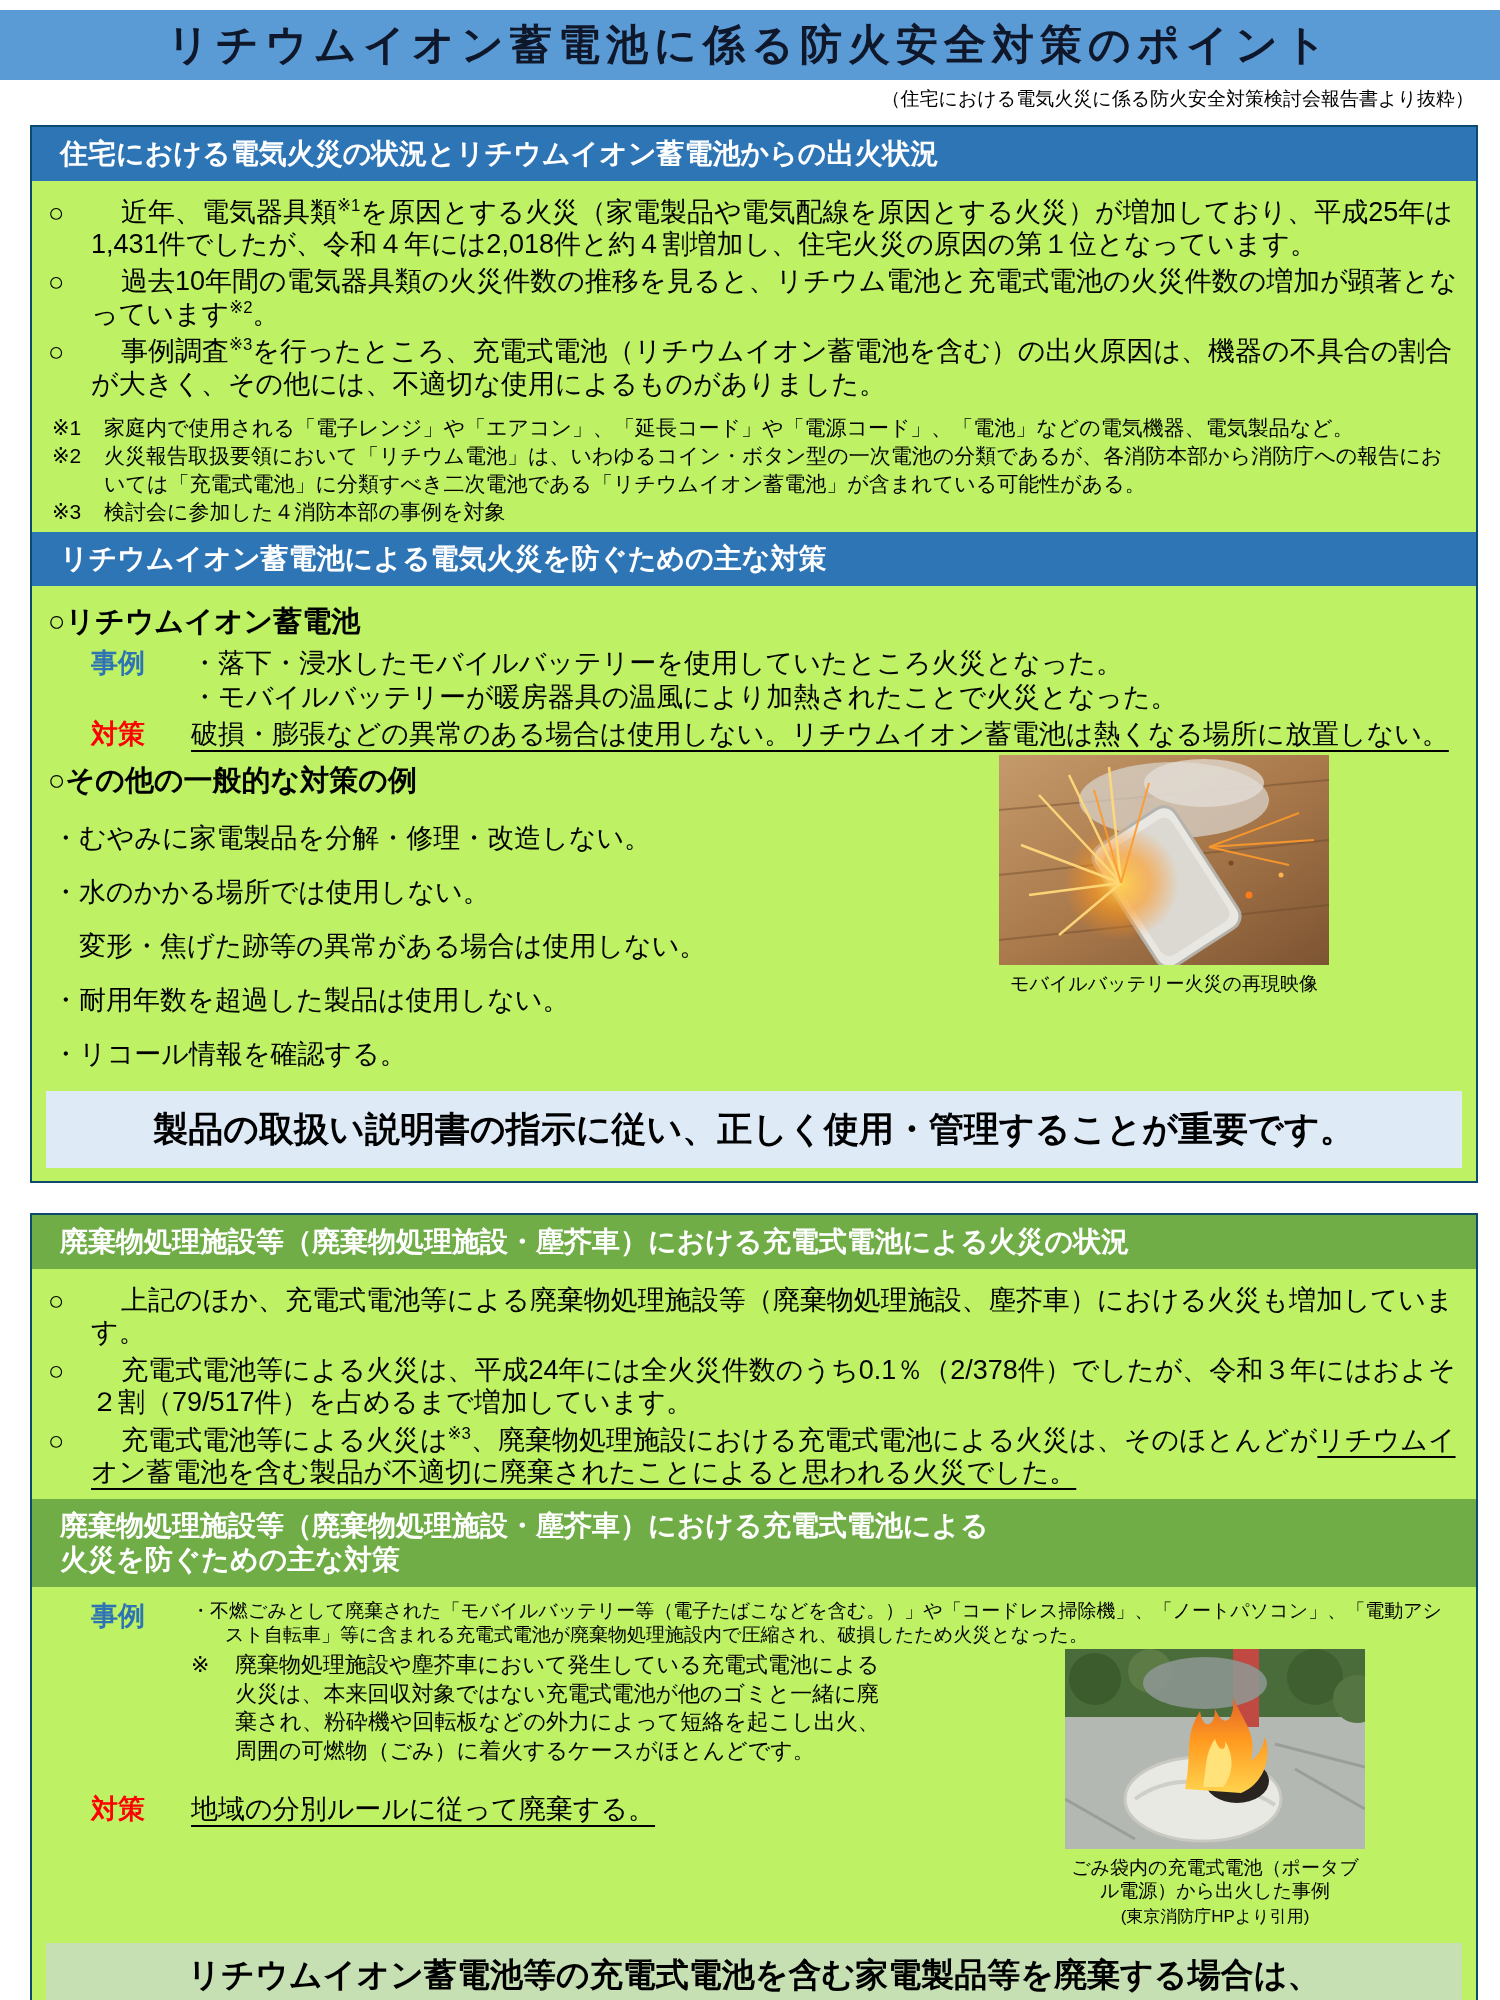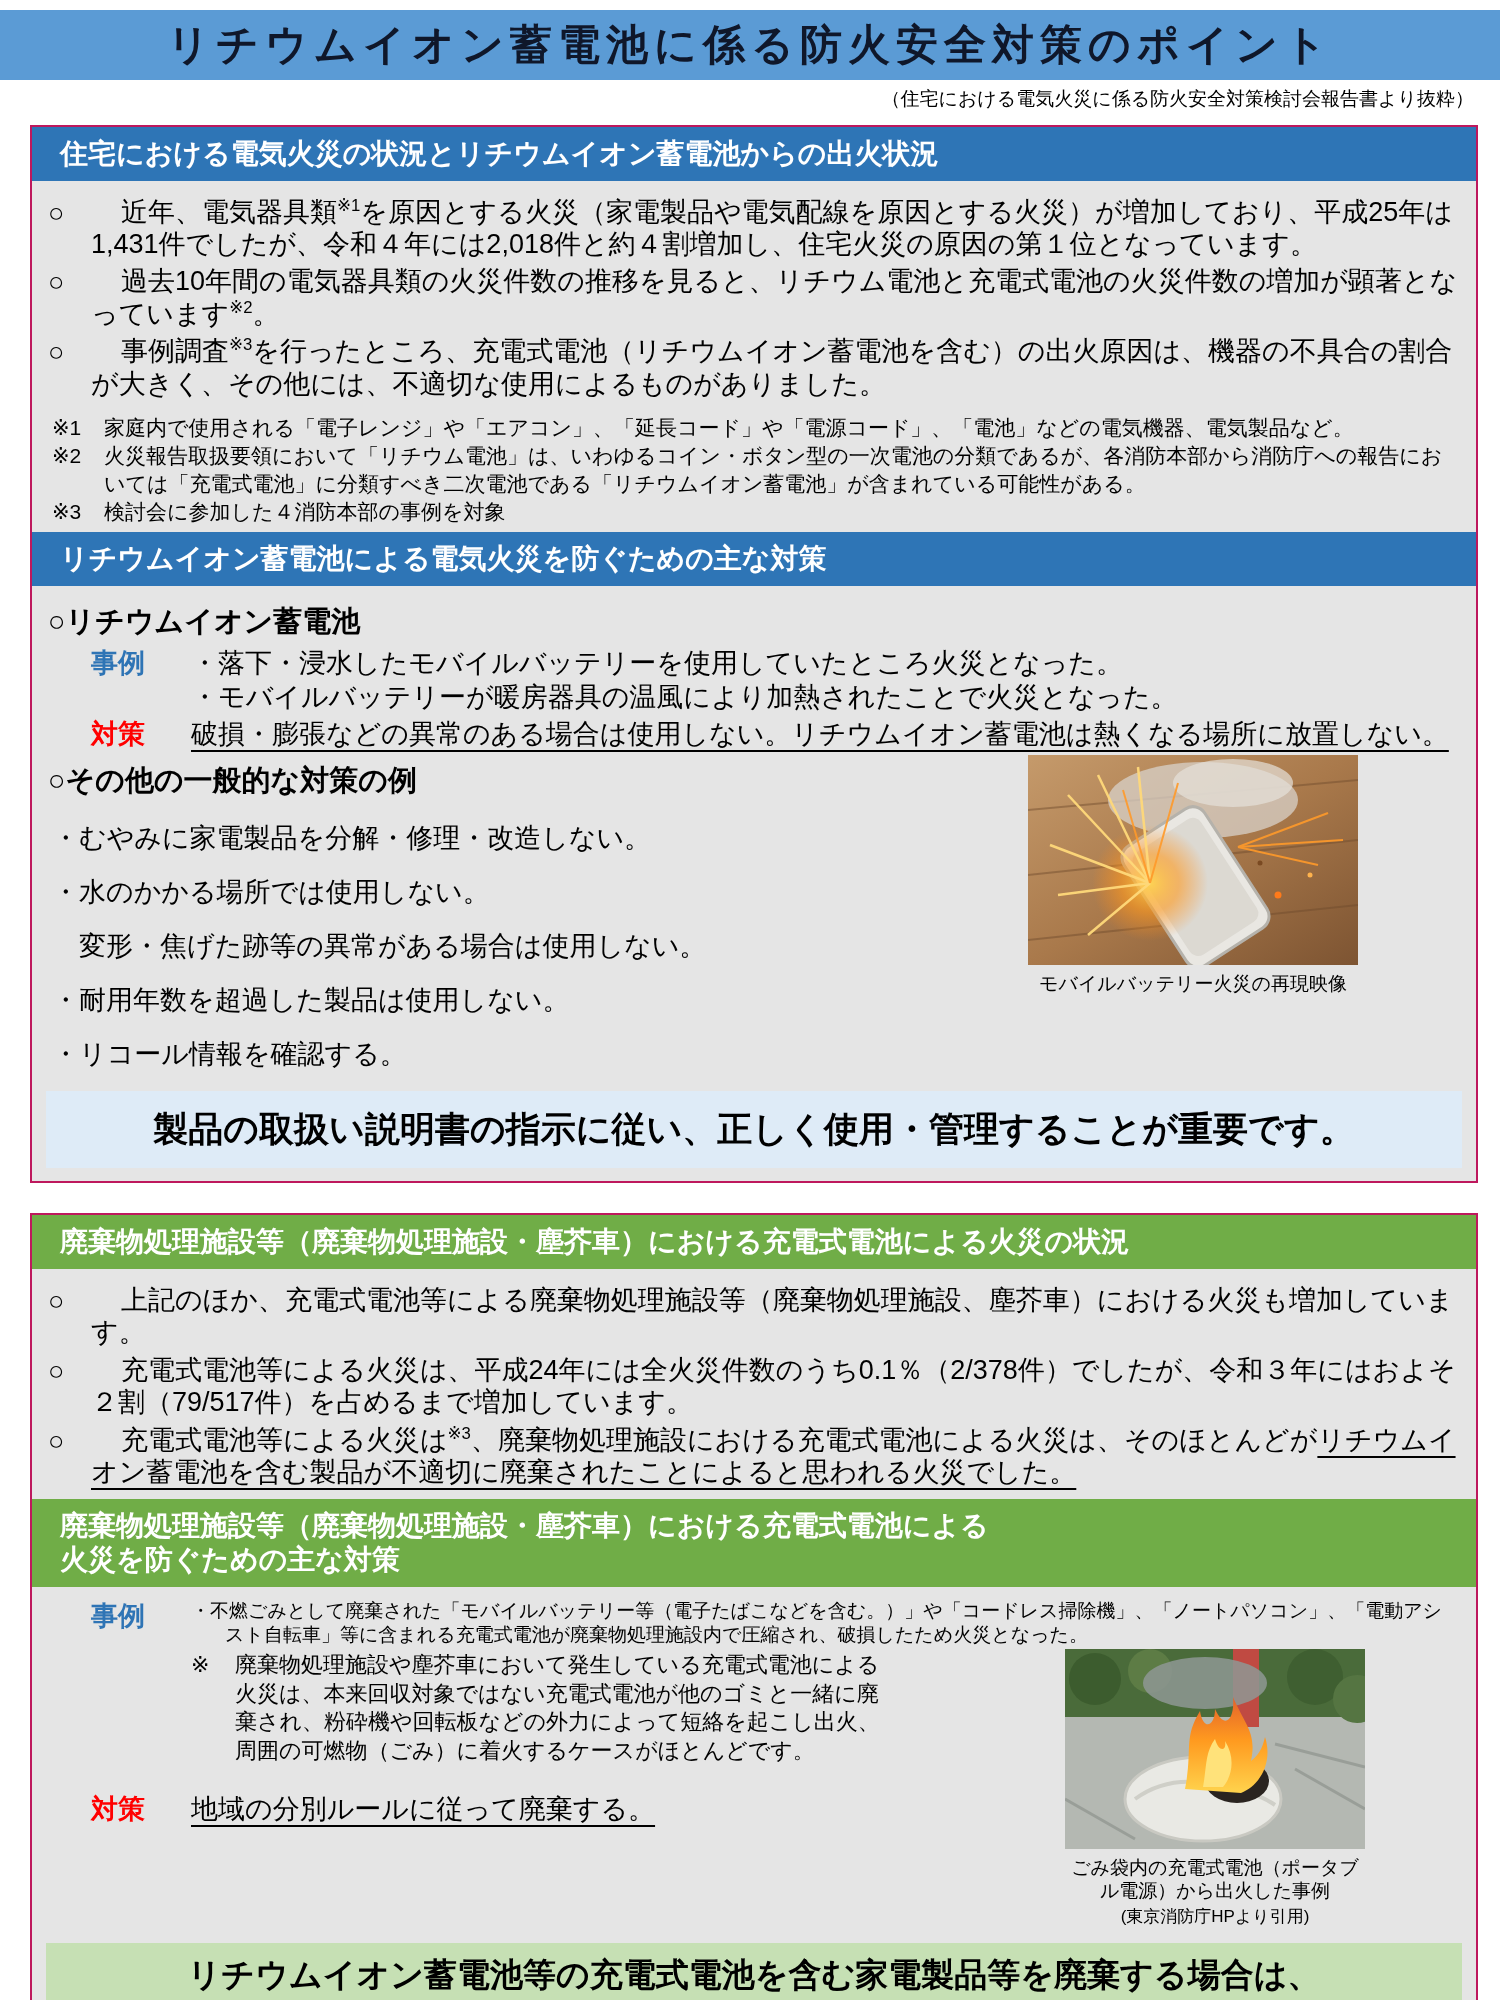--- a/index.html
+++ b/index.html
@@ -9,21 +9,21 @@
     background:#ffffff; color:#000;
     font-family:"Liberation Sans","DejaVu Sans",sans-serif;
   }
   
   .banner { margin-top:10px; height:70px; background:#5B9BD5;
     display:flex; align-items:center; justify-content:center; }
   .banner .title { color:#0f172a; font-size:42px; font-weight:bold; letter-spacing:6px; }
   .subtitle { text-align:right; padding-right:26px; font-size:19px; margin-top:6px; }
 
   
-  .outer { margin:13px 22px 0 30px; border:2px solid #be185d; background:#e5e5e5; }
+  .outer { margin:13px 22px 0 30px; border:2px solid #0c4a6e; background:#bef264; }
   .outer2 { margin-top:30px; }
 
   .sec-header { color:#fff; font-weight:bold; font-size:28px;
     padding:10px 10px 10px 28px; line-height:1.2; }
   .blue  { background:#2E75B6; }
   .green { background:#70AD47; }
 
   .content { padding:10px 16px 6px 14px; }
 
   
@@ -44,21 +44,21 @@
   .lrow { display:flex; padding-left:45px; font-size:27px; line-height:1.28; margin:2px 0; }
   .lrow .label { flex:none; width:100px; font-weight:bold; }
   .lrow .lbody { flex:1; }
   .jirei-label  { color:#2E74B5; }
   .taisaku-label{ color:#FF0000; }
 
   .split { display:flex; margin-top:4px; }
   .split .leftcol { flex:1; }
   .plain-item { font-size:27px; line-height:1.26; margin:20px 0 4px 6px; }
 
-  .figure1 { flex:none; width:384px; margin-right:75px; text-align:center; }
+  .figure1 { flex:none; width:384px; margin-right:104px; text-align:center; }
   .figure2 { flex:none; width:300px; margin-right:95px; text-align:center; }
   .figcap  { font-size:19px; margin-top:4px; line-height:1.2; }
   .figcap2 { font-size:17px; line-height:1.2; }
   figure { margin:0; }
 
   .callout-blue { margin:10px 14px 13px; background:#DEEBF7; text-align:center;
     font-size:35px; font-weight:bold; padding:15px 4px; }
   .callout-green { margin:10px 14px 12px; background:#C6E0B4; text-align:center;
     font-size:33px; font-weight:bold; padding:10px 4px; line-height:1.35; }
 

